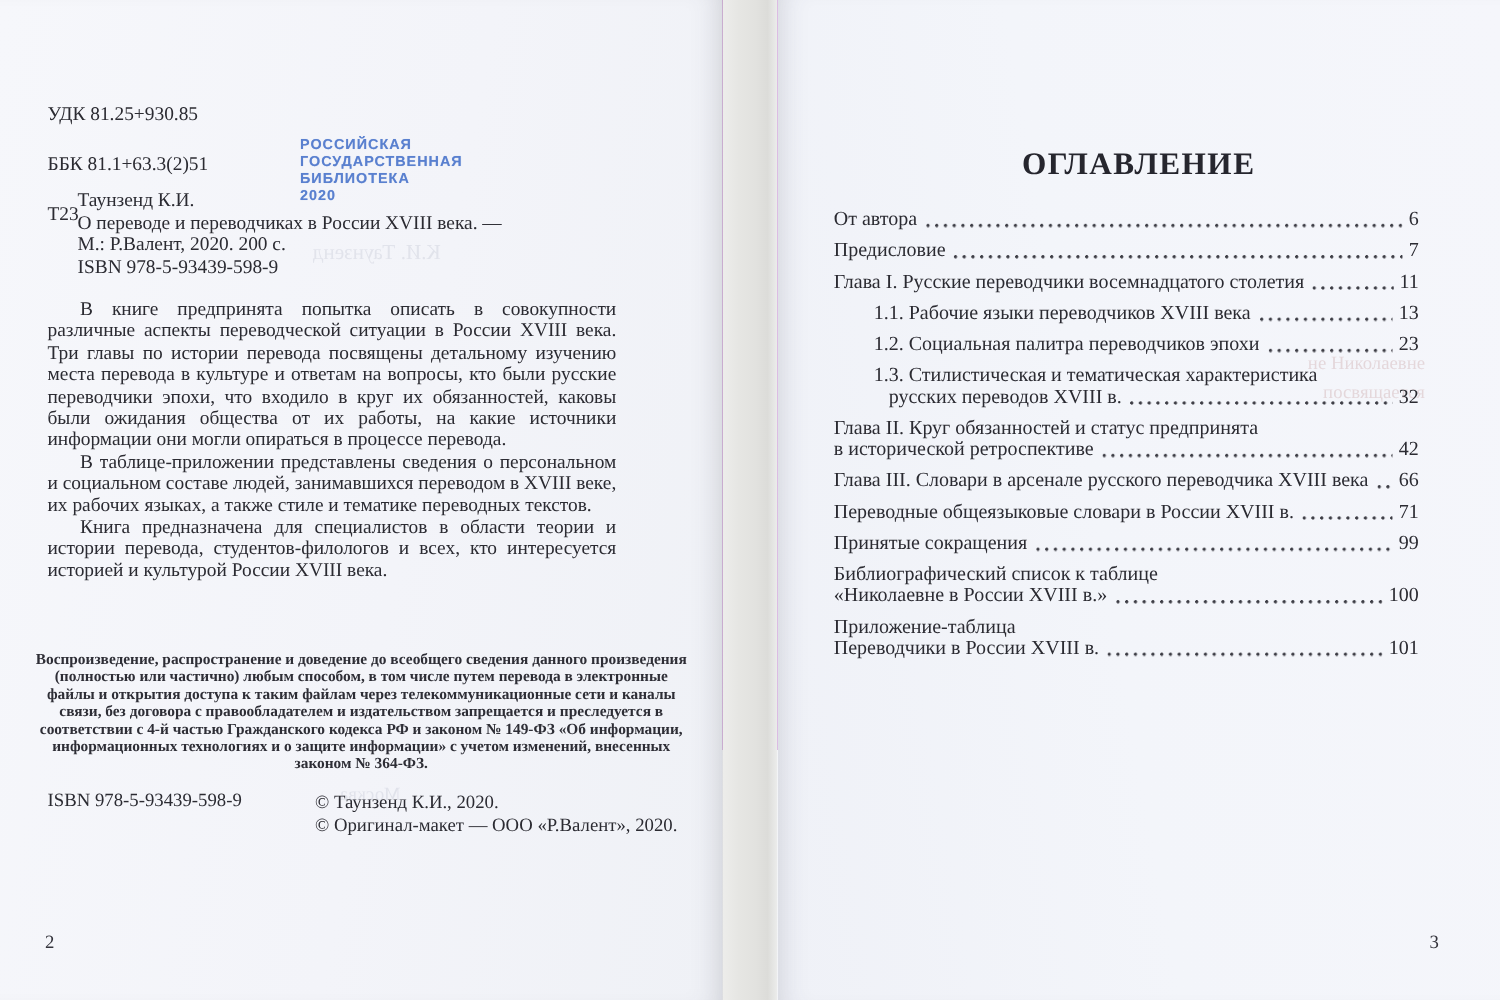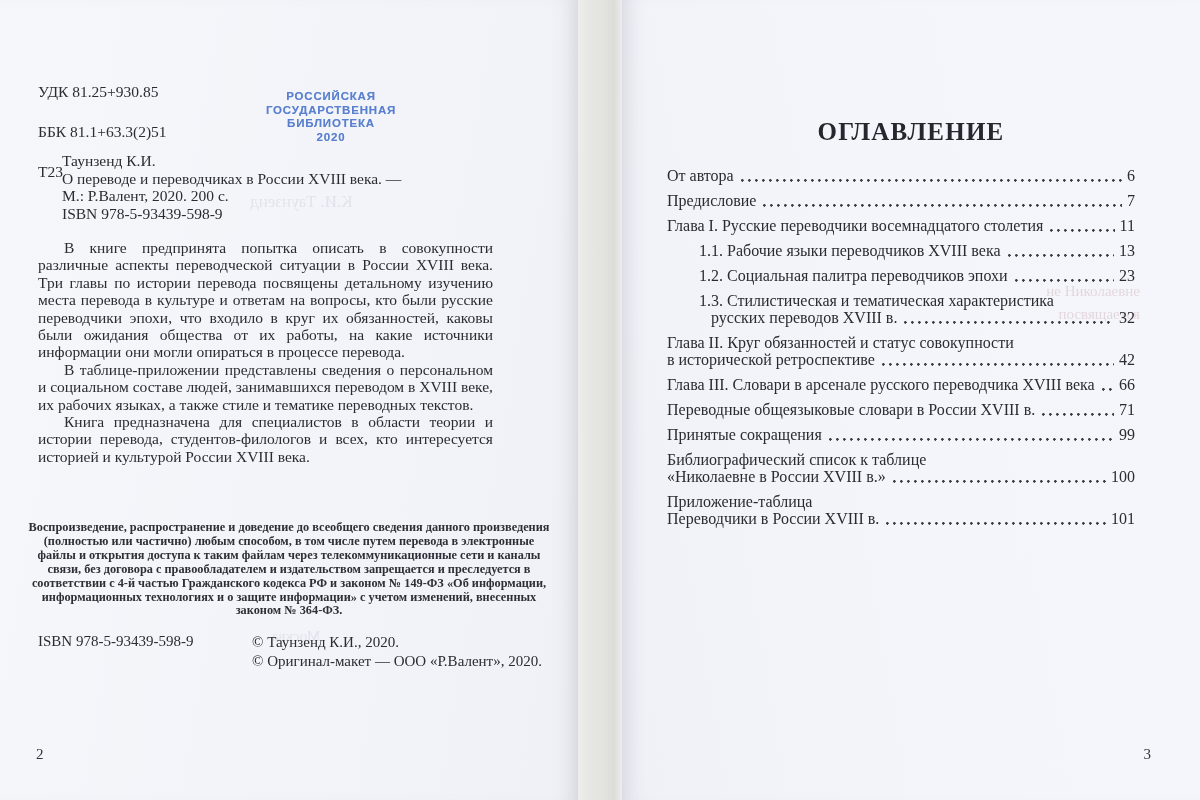--- a/index.html
+++ b/index.html
@@ -37,22 +37,21 @@
 
   .abs { position: absolute; }
 
   
   .imprint {
     left: 38px; top: 62px;
     font-size: 15.5px; line-height: 20px;
     white-space: pre-line;
   }
   .stamp {
-    left: 240px; top: 90px; width: 182px;
-    text-align: center;
+    left: 240px; top: 110px; width: 182px;
     font-family: "Liberation Sans", sans-serif;
     font-weight: bold;
     font-size: 11.5px; line-height: 13.5px;
     letter-spacing: 0.8px;
     color: #4d77cc;
     opacity: 0.92;
     text-shadow: 0 0 0.6px rgba(77,119,204,0.55);
   }
   .biblio {
     left: 62px; top: 152px;
@@ -229,21 +228,21 @@
         </div>
         <div class="toc-row extra-ind">
           <span class="toc-text">русских переводов XVIII в.</span>
           <span class="leader"></span>
           <span class="toc-page">32</span>
         </div>
       </div>
 
       <div class="toc-entry">
         <div class="toc-row-first">
-          <span>Глава II. Круг обязанностей и статус совокупности</span>
+          <span>Глава II. Круг обязанностей и статус предпринята</span>
         </div>
         <div class="toc-row">
           <span class="toc-text">в исторической ретроспективе</span>
           <span class="leader"></span>
           <span class="toc-page">42</span>
         </div>
       </div>
 
       <div class="toc-entry">
         <div class="toc-row">

